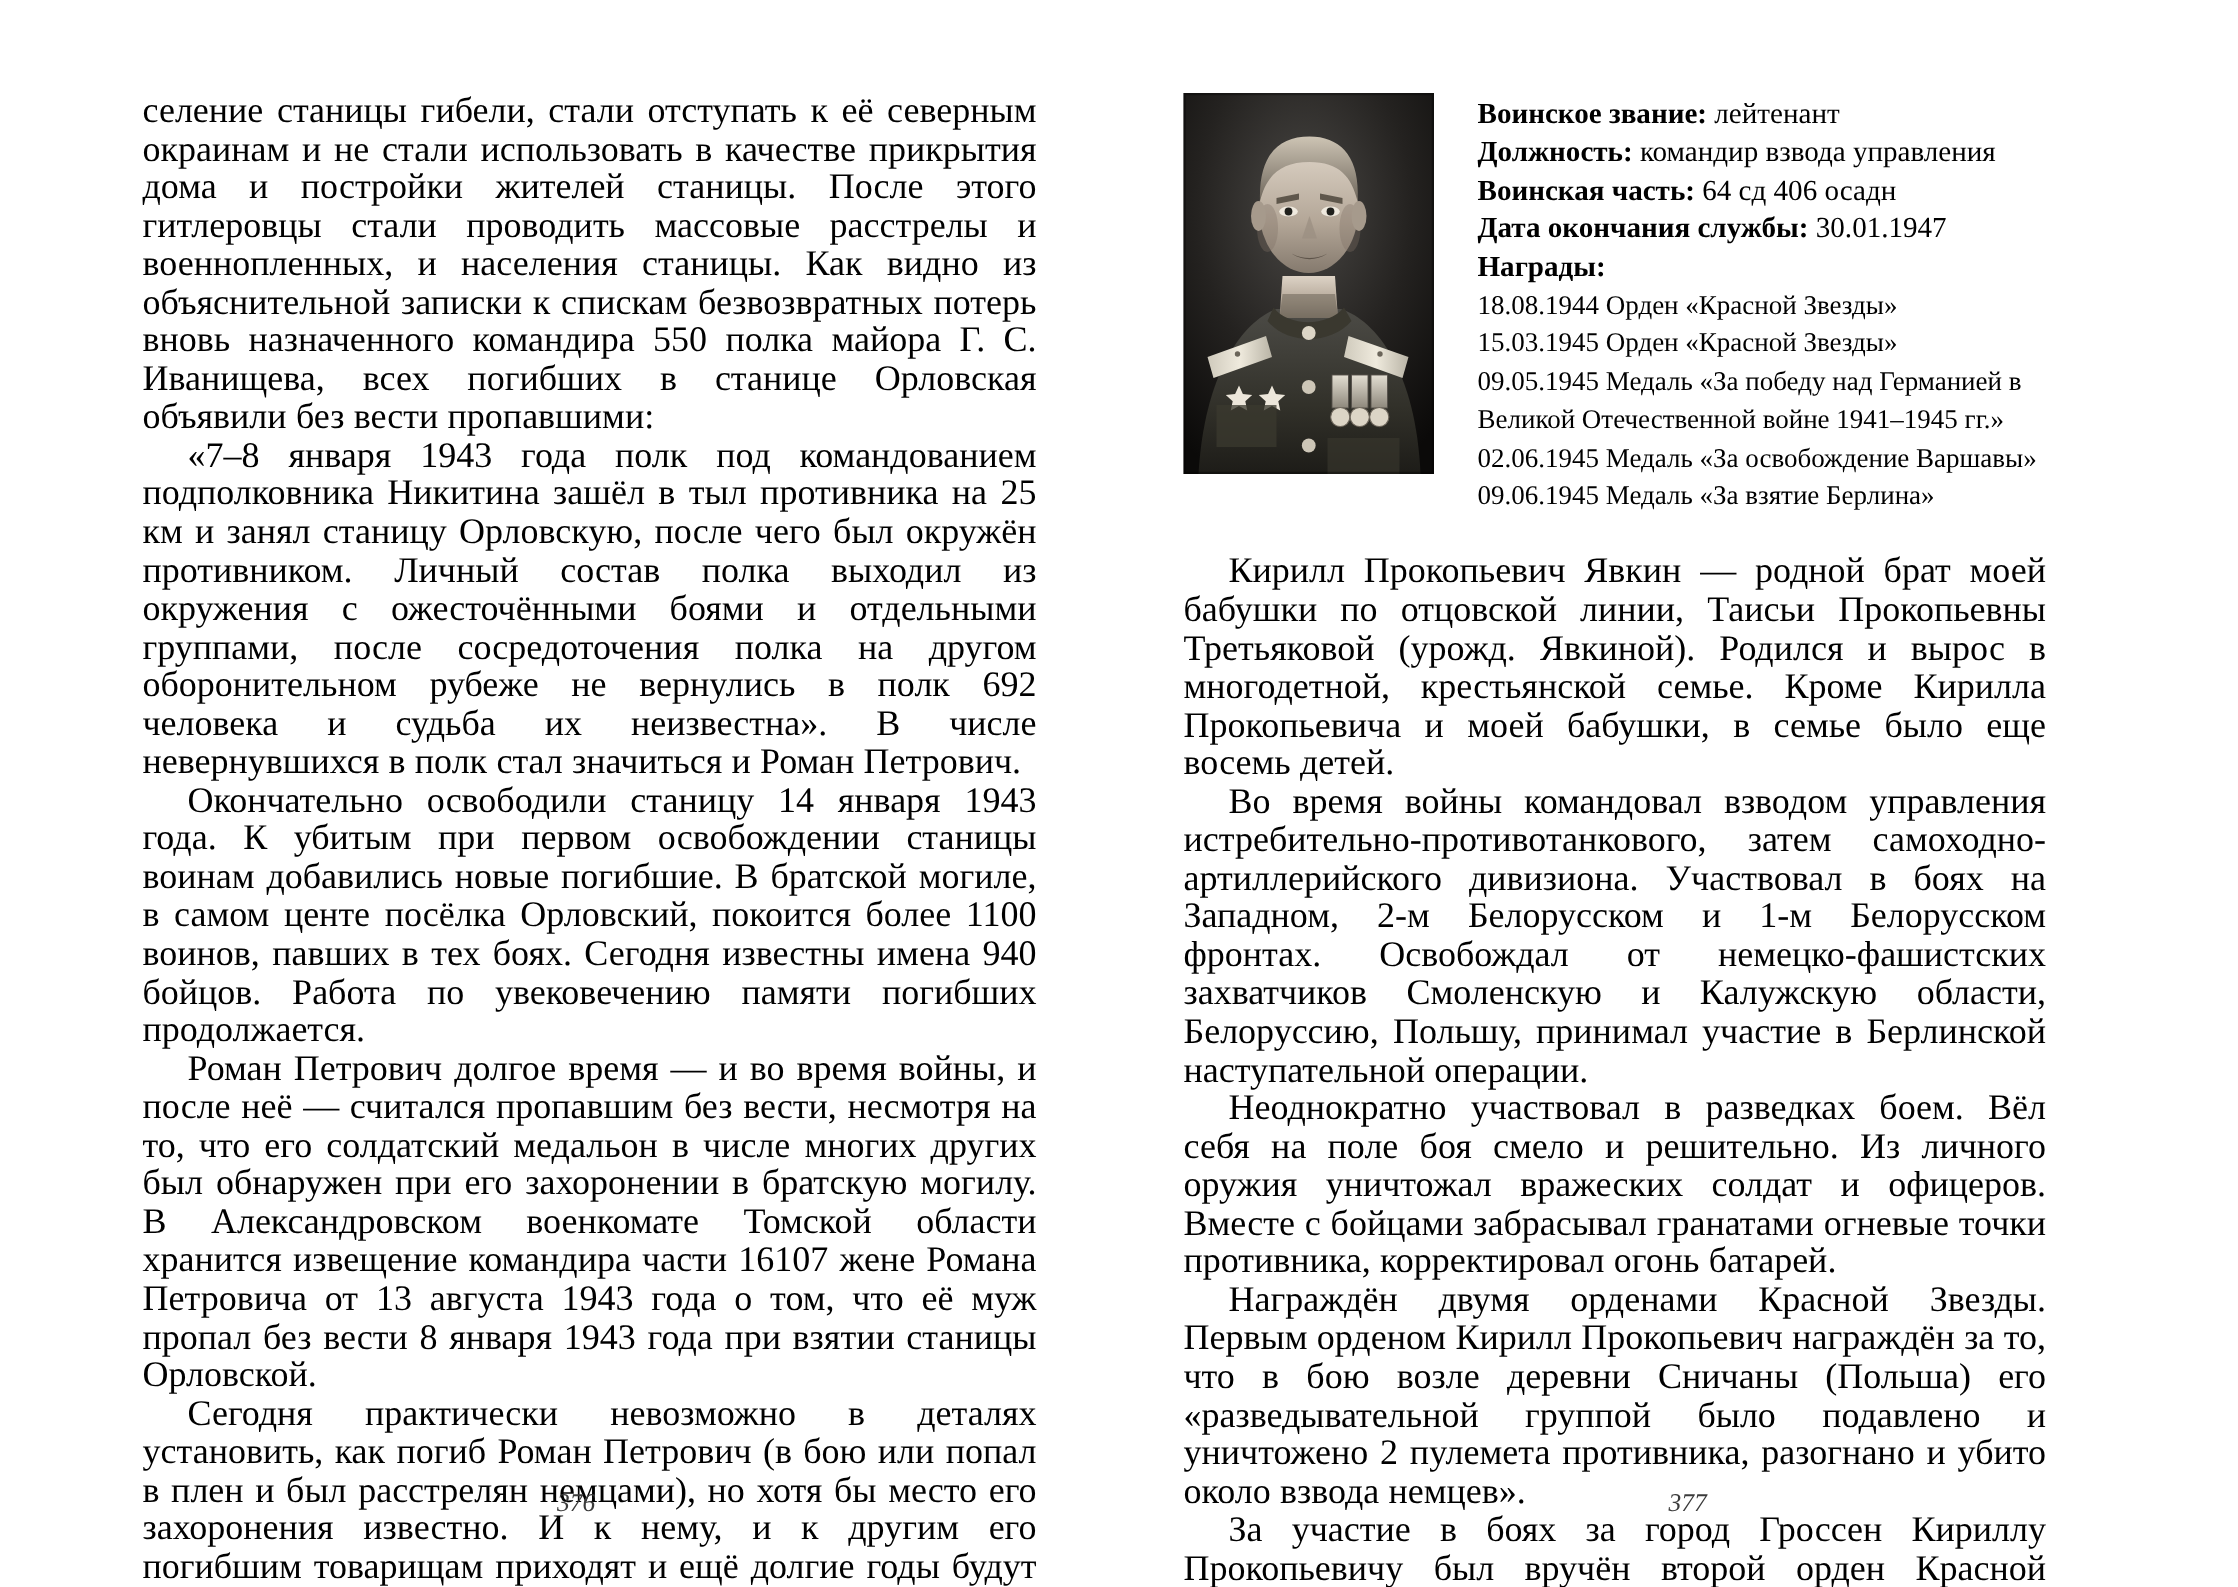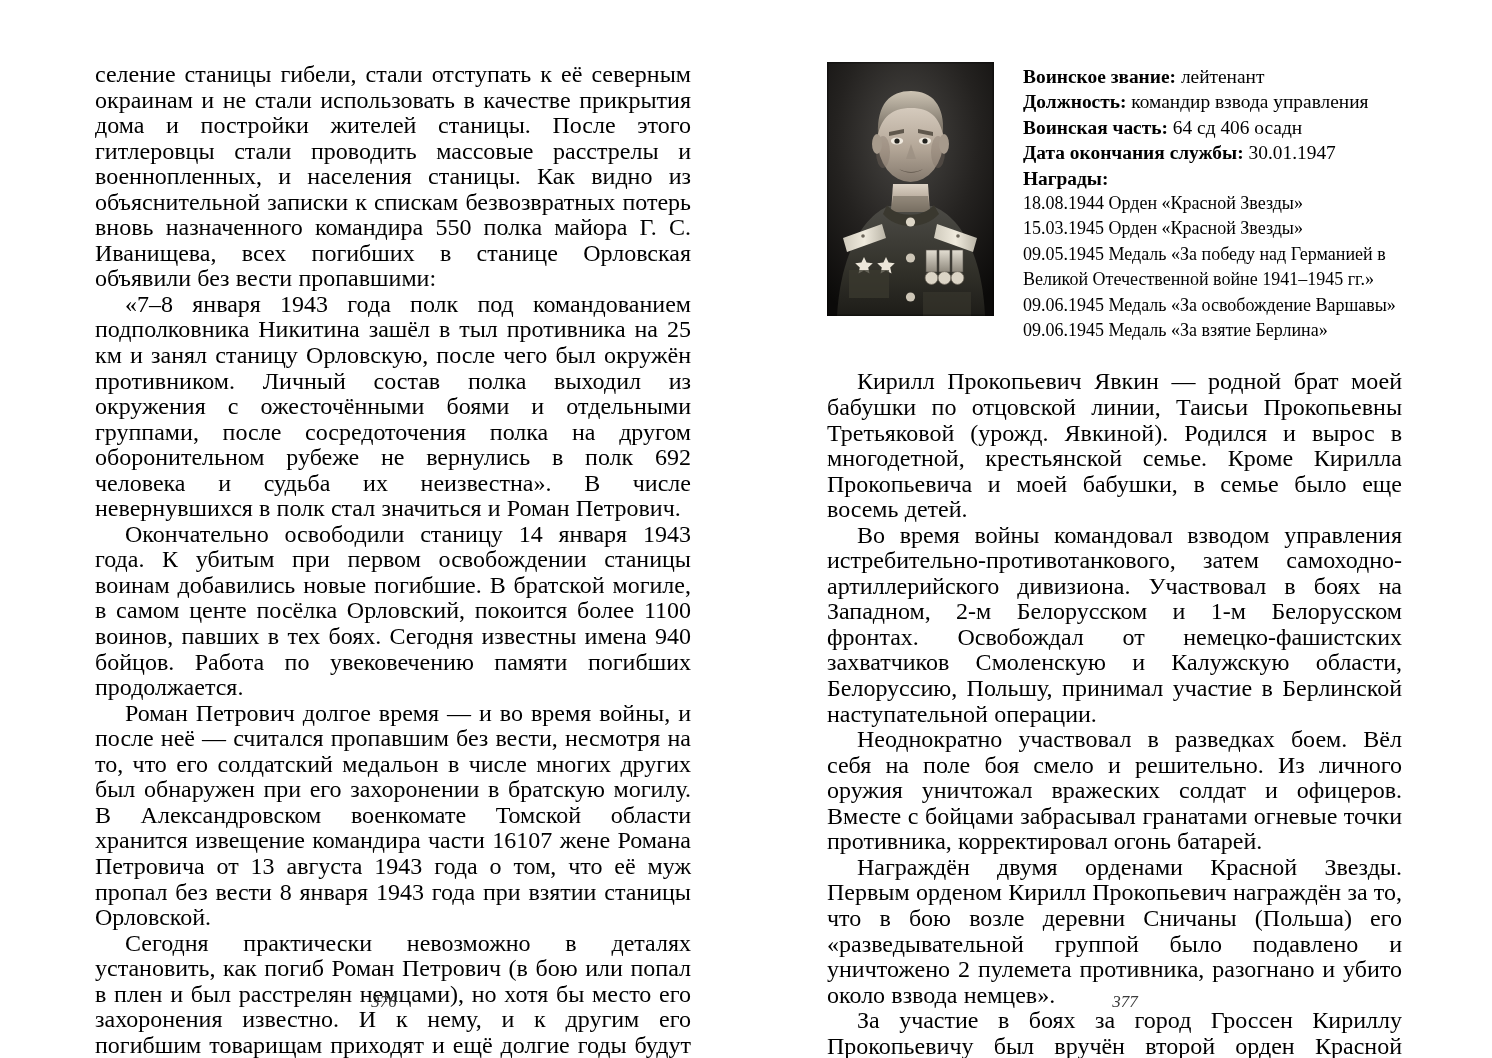--- a/index.html
+++ b/index.html
@@ -22,21 +22,21 @@
     background: #ffffff;
   }
 
   
   .page {
     position: absolute;
     top: 0;
     bottom: 0;
   }
   .page-left  { left: 95px;  width: 596px; }
-  .page-right { left: 827px; width: 575px; }
+  .page-right { left: 789px; width: 575px; }
 
   .col-body {
     position: absolute;
     top: 62px;
     left: 0;
     right: 0;
   }
 
   
   p.para {
@@ -287,21 +287,21 @@
           <div class="record-line">
             <span class="rlabel">Дата окончания службы:</span>
             <span class="rvalue">30.01.1947</span>
           </div>
           <div class="record-line">
             <span class="rlabel">Награды:</span>
           </div>
           <div class="award-line">18.08.1944 Орден «Красной Звезды»</div>
           <div class="award-line">15.03.1945 Орден «Красной Звезды»</div>
           <div class="award-line">09.05.1945 Медаль «За победу над Германией в Великой Отечественной войне 1941–1945 гг.»</div>
-          <div class="award-line">09.06.1945 Медаль «За освобождение Варшавы»</div>
+          <div class="award-line">02.06.1945 Медаль «За освобождение Варшавы»</div>
           <div class="award-line">09.06.1945 Медаль «За взятие Берлина»</div>
         </div>
       </div>
 
       <div class="right-body">
         <p class="para">Кирилл Прокопьевич Явкин — родной брат моей бабушки по отцовской линии, Таисьи Прокопьевны Третьяковой (урожд. Явкиной). Родился и вырос в многодетной, крестьянской семье. Кроме Кирилла Прокопьевича и моей бабушки, в семье было еще восемь детей.</p>
         <p class="para">Во время войны командовал взводом управления истребительно-противотанкового, затем самоходно-артиллерийского дивизиона. Участвовал в боях на Западном, 2-м Белорусском и 1-м Белорусском фронтах. Освобождал от немецко-фашистских захватчиков Смоленскую и Калужскую области, Белоруссию, Польшу, принимал участие в Берлинской наступательной операции.</p>
         <p class="para">Неоднократно участвовал в разведках боем. Вёл себя на поле боя смело и решительно. Из личного оружия уничтожал вражеских солдат и офицеров. Вместе с бойцами забрасывал гранатами огневые точки противника, корректировал огонь батарей.</p>
         <p class="para">Награждён двумя орденами Красной Звезды. Первым орденом Кирилл Прокопьевич награждён за то, что в бою возле деревни Сничаны (Польша) его «разведывательной группой было подавлено и уничтожено 2 пулемета противника, разогнано и убито около взвода немцев».</p>
         <p class="para">За участие в боях за город Гроссен Кириллу Прокопьевичу был вручён второй орден Красной Звезды. В его наградном листе говорится, что «благодаря хорошо налаженной разведке под управлением лейтенанта Явкина дивизионом в районе города Гроссен было уничтожено около 100 гитлеровцев и 10 огневых точек противника. 9 февраля 1945 года во время атаки на Гроссен он, уйдя вперед самоходок вместе с разведкой, из личного оружия уничтожил четырех гитлеровцев и одного немецкого офицера».</p>

